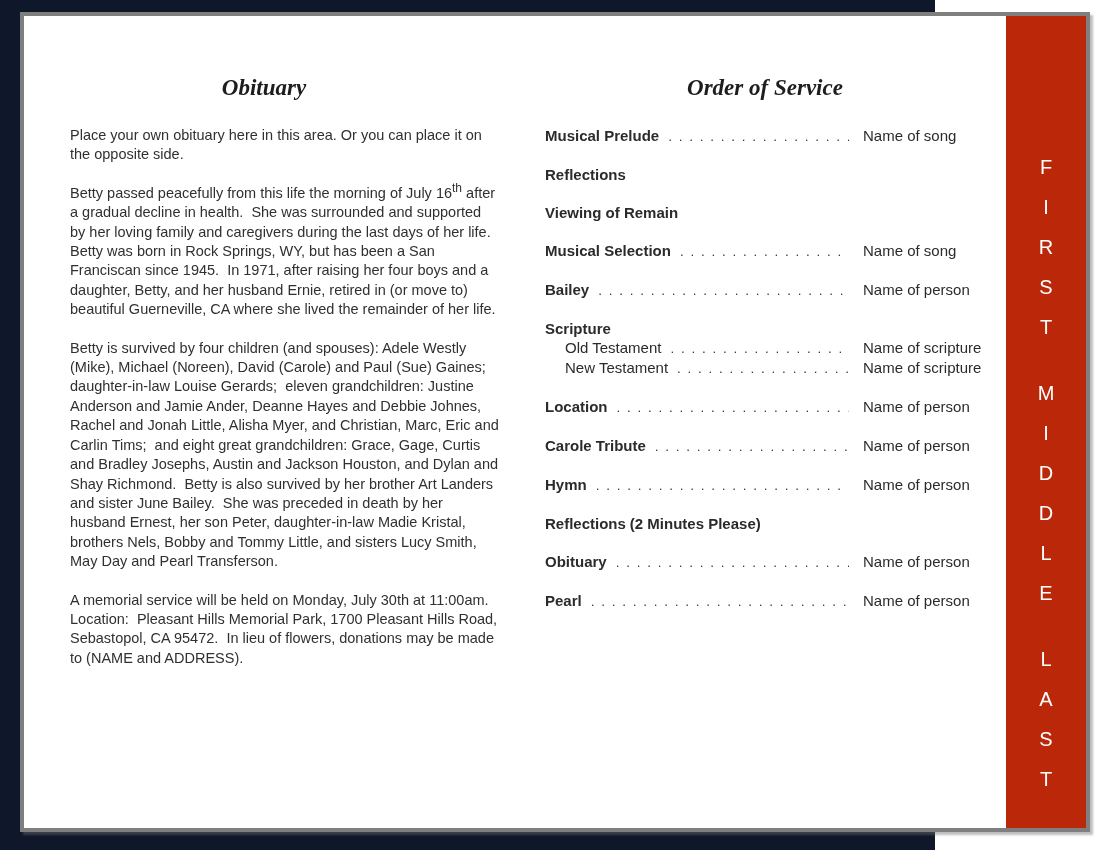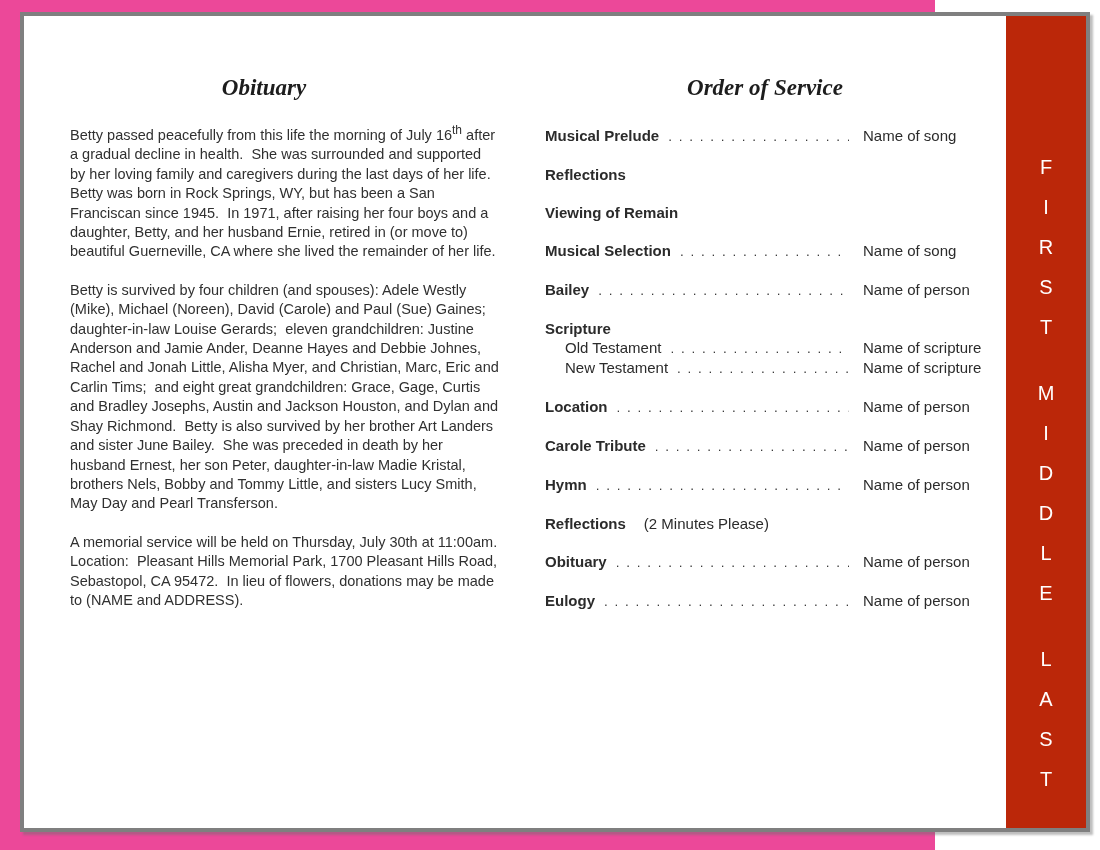--- a/index.html
+++ b/index.html
@@ -1,18 +1,18 @@
 <!DOCTYPE html>
 <html><head>
 <meta charset="utf-8">
 <style>
   * { margin:0; padding:0; box-sizing:border-box; }
   html,body { width:1100px; height:850px; background:#ffffff; overflow:hidden;
               font-family:"Liberation Sans", sans-serif; }
-  .canvas { position:relative; width:935px; height:850px; background:#ec4899; }
+  .canvas { position:relative; width:935px; height:850px; background:#0f172a; }
 
   .page { position:absolute; left:20px; top:12px; width:1070px; height:820px;
           background:#fff; border:4px solid #7f7f7f;
           box-shadow:3px 3px 2px rgba(110,110,110,0.45); }
 
   .content { position:absolute; left:0; top:0; right:80px; bottom:0;
              display:flex; padding:58px 0 0 46px; }
 
   .col-left { width:430px; }
   .col-right { width:440px; margin-left:45px; }
@@ -24,21 +24,21 @@
 
   .obit-body p { font-size:14.5px; line-height:19.4px; color:#303030;
                  white-space:pre-wrap; margin-bottom:19px; }
   sup { font-size:12px; line-height:0; vertical-align:super; }
 
   .svc-row { display:flex; align-items:baseline; font-size:15px; line-height:19px;
              color:#2b2b2b; margin-bottom:19px; }
   .svc-row.tight { margin-bottom:0; }
   .svc-label { font-weight:bold; white-space:nowrap; }
   .svc-row.sub .svc-label { font-weight:400; padding-left:20px; }
-  .svc-suffix { font-weight:400; margin-left:18px; white-space:nowrap; }
+  .svc-suffix { font-weight:700; margin-left:4px; white-space:nowrap; }
   .dot-leader { flex:1 1 auto; overflow:hidden; white-space:nowrap;
                 font-size:13.5px; letter-spacing:1.5px; color:#3a3a3a;
                 margin:0 14px 0 9px; }
   .svc-value { flex:0 0 122px; white-space:nowrap; }
 
   .name-banner { position:absolute; top:0; right:0; bottom:0; width:80px;
                  background:#bb2709; display:flex; flex-direction:column;
                  align-items:center; padding-top:131px; }
   .banner-word { display:flex; flex-direction:column; align-items:center; }
   .banner-word.word-gap { margin-top:26px; }
@@ -48,23 +48,24 @@
 </head>
 <body>
 
 <div class="canvas">
   <div class="page" style="border-color: rgb(127, 127, 127);">
     <div class="content">
 
       <div class="col-left">
         <div class="doc-title">Obituary</div>
         <div class="obit-body">
+          <p>Place your own obituary here in this area. Or you can place it on the opposite side.</p>
           <p><span>Betty passed peacefully from this life the morning of July 16</span><sup>th</sup><span> after a gradual decline in health.  She was surrounded and supported by her loving family and caregivers during the last days of her life.  Betty was born in Rock Springs, WY, but has been a San Franciscan since 1945.  In 1971, after raising her four boys and a daughter, Betty, and her husband Ernie, retired in (or move to) beautiful Guerneville, CA where she lived the remainder of her life.</span></p>
           <p>Betty is survived by four children (and spouses): Adele Westly (Mike), Michael (Noreen), David (Carole) and Paul (Sue) Gaines;  daughter-in-law Louise Gerards;  eleven grandchildren: Justine Anderson and Jamie Ander, Deanne Hayes and Debbie Johnes, Rachel and Jonah Little, Alisha Myer, and Christian, Marc, Eric and Carlin Tims;  and eight great grandchildren: Grace, Gage, Curtis and Bradley Josephs, Austin and Jackson Houston, and Dylan and Shay Richmond.  Betty is also survived by her brother Art Landers and sister June Bailey.  She was preceded in death by her husband Ernest, her son Peter, daughter-in-law Madie Kristal, brothers Nels, Bobby and Tommy Little, and sisters Lucy Smith, May Day and Pearl Transferson.</p>
-          <p>A memorial service will be held on Thursday, July 30th at 11:00am.  Location:  Pleasant Hills Memorial Park, 1700 Pleasant Hills Road, Sebastopol, CA 95472.  In lieu of flowers, donations may be made to (NAME and ADDRESS).</p>
+          <p>A memorial service will be held on Monday, July 30th at 11:00am.  Location:  Pleasant Hills Memorial Park, 1700 Pleasant Hills Road, Sebastopol, CA 95472.  In lieu of flowers, donations may be made to (NAME and ADDRESS).</p>
         </div>
       </div>
 
       <div class="col-right">
         <div class="doc-title">Order of Service</div>
         <div id="service-list">
   <div class="svc-row">
     <span class="svc-label">Musical Prelude</span>
 
     <span class="dot-leader">. . . . . . . . . . . . . . . . . . . . . . . . . . . . . . . . . . . . . . . . . . . . . . . .</span>
@@ -150,21 +151,21 @@
   </div>
 
   <div class="svc-row">
     <span class="svc-label">Obituary</span>
 
     <span class="dot-leader">. . . . . . . . . . . . . . . . . . . . . . . . . . . . . . . . . . . . . . . . . . . . . . . .</span>
     <span class="svc-value">Name of person</span>
   </div>
 
   <div class="svc-row">
-    <span class="svc-label">Eulogy</span>
+    <span class="svc-label">Pearl</span>
 
     <span class="dot-leader">. . . . . . . . . . . . . . . . . . . . . . . . . . . . . . . . . . . . . . . . . . . . . . . .</span>
     <span class="svc-value">Name of person</span>
   </div>
 </div>
       </div>
 
     </div>
 
     <div class="name-banner" id="name-banner" style="background: rgb(187, 39, 9);">

